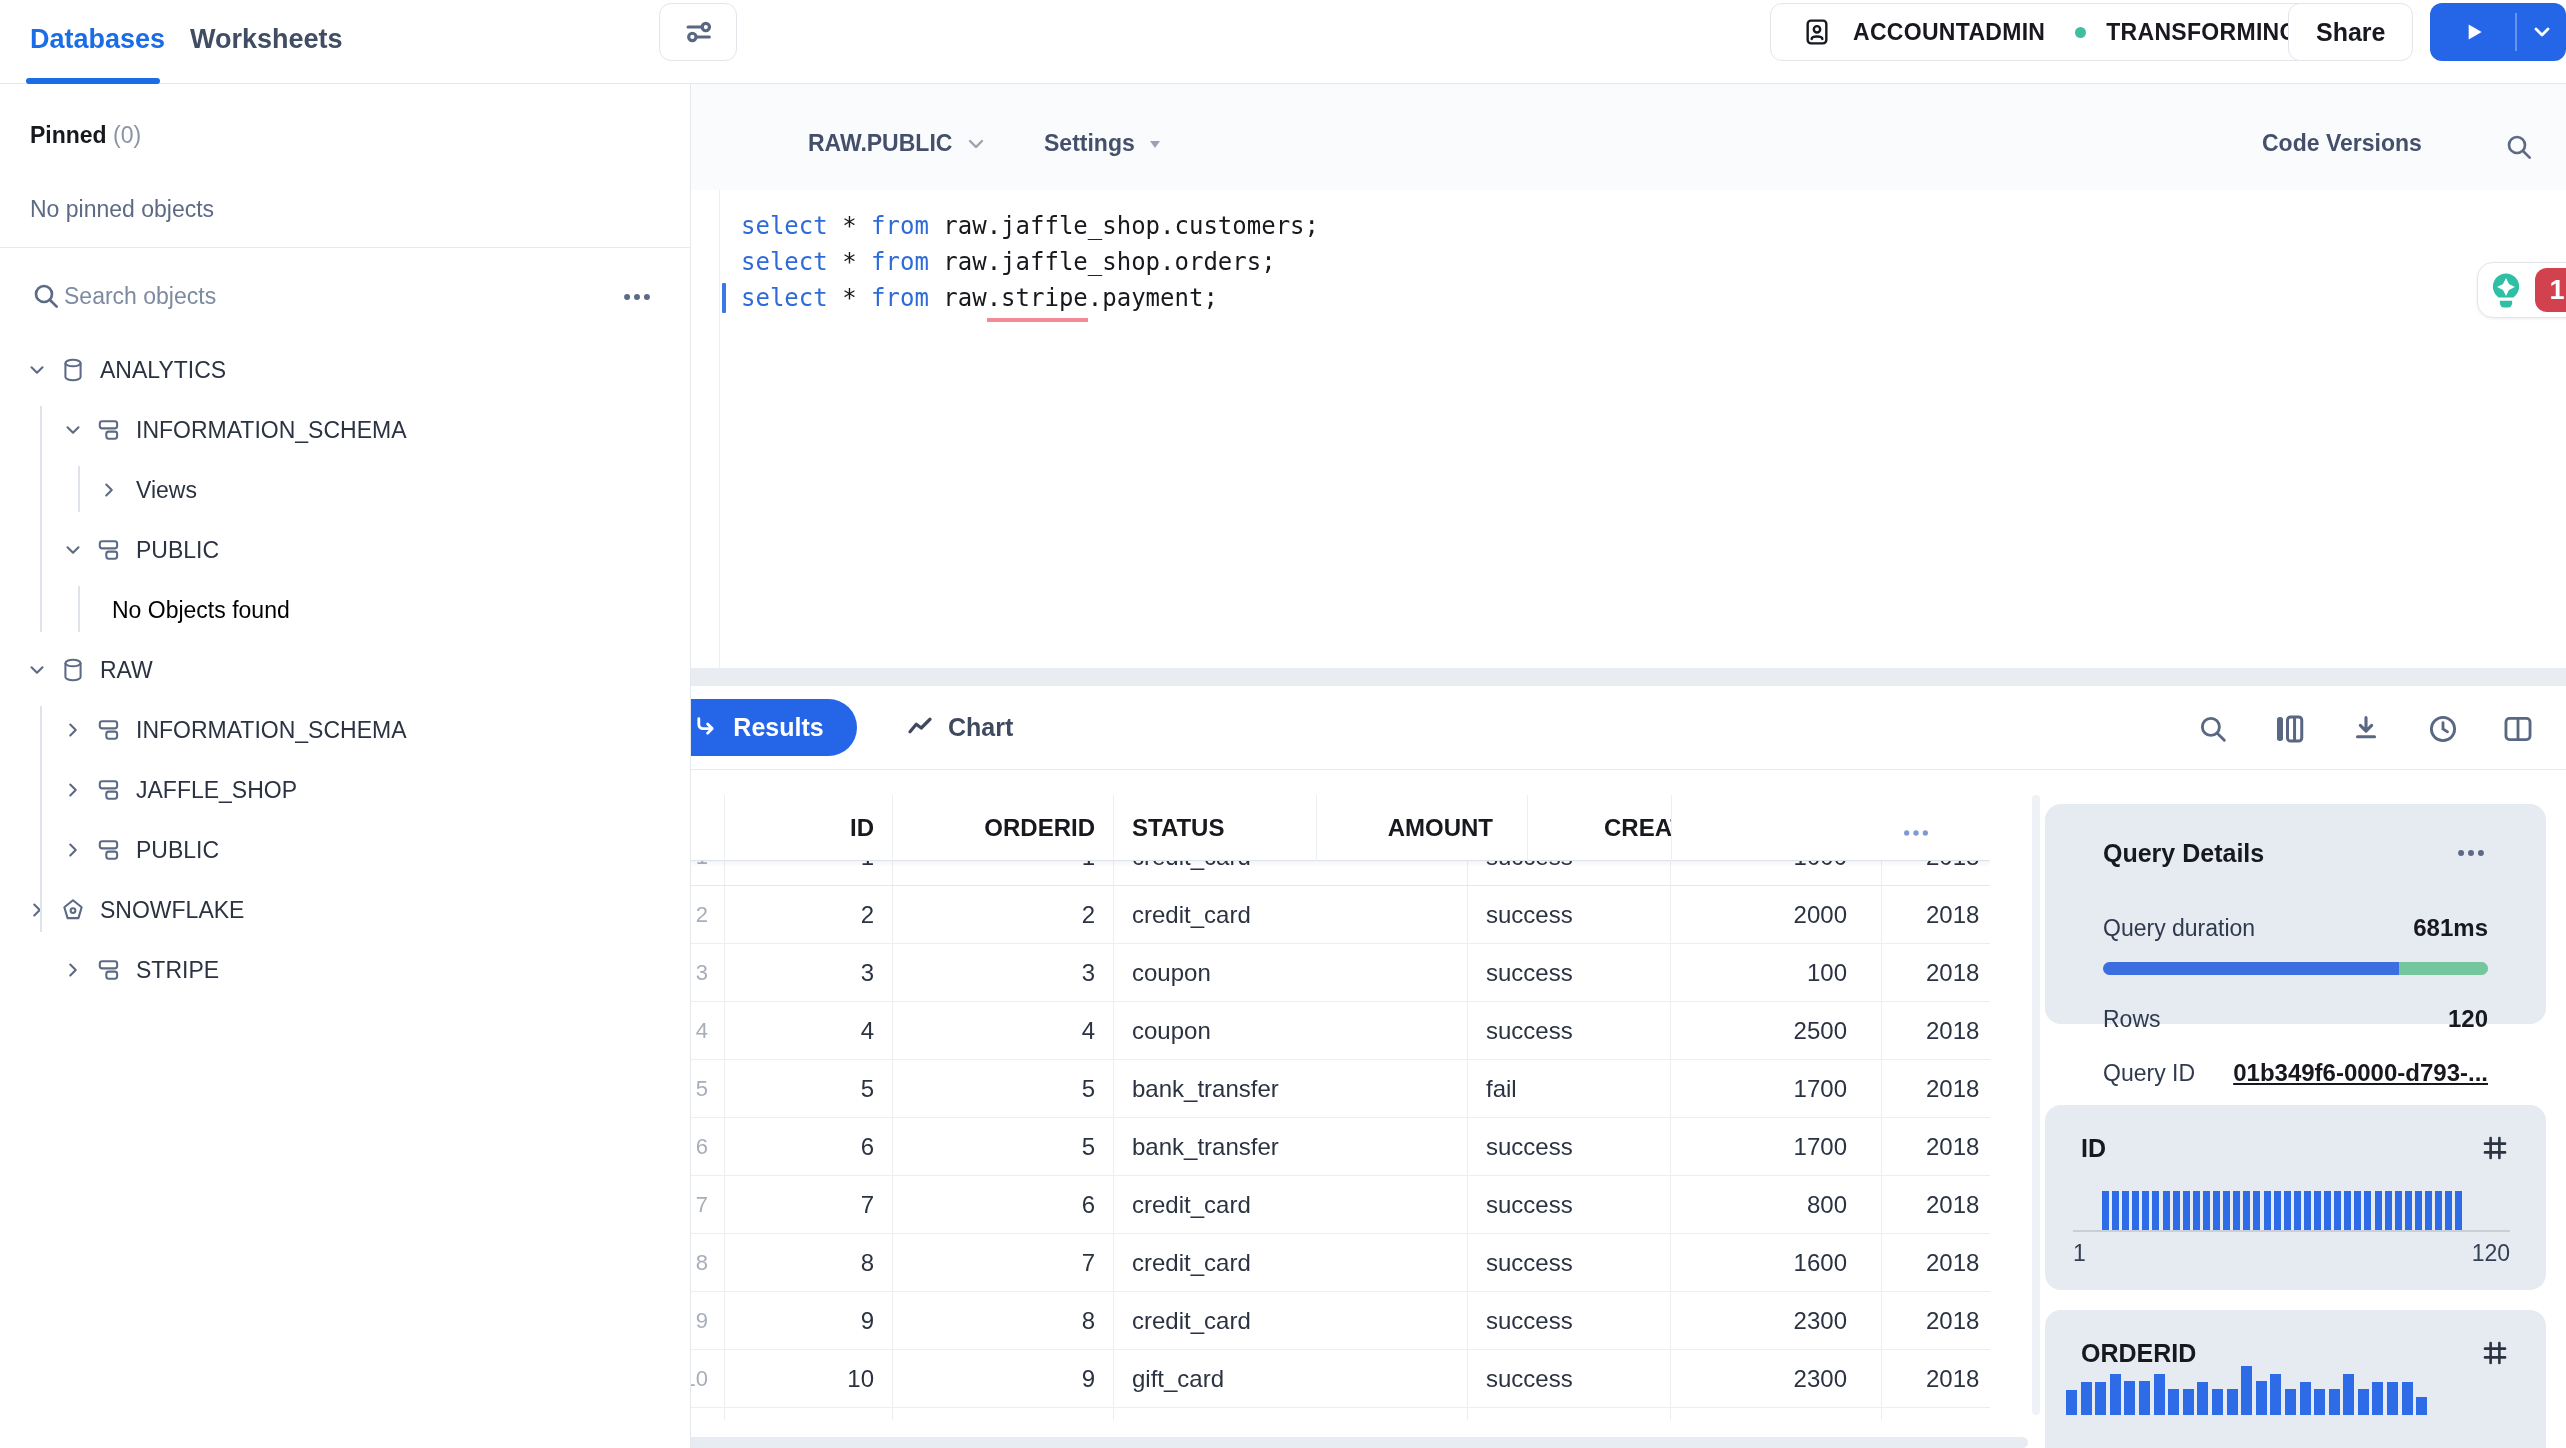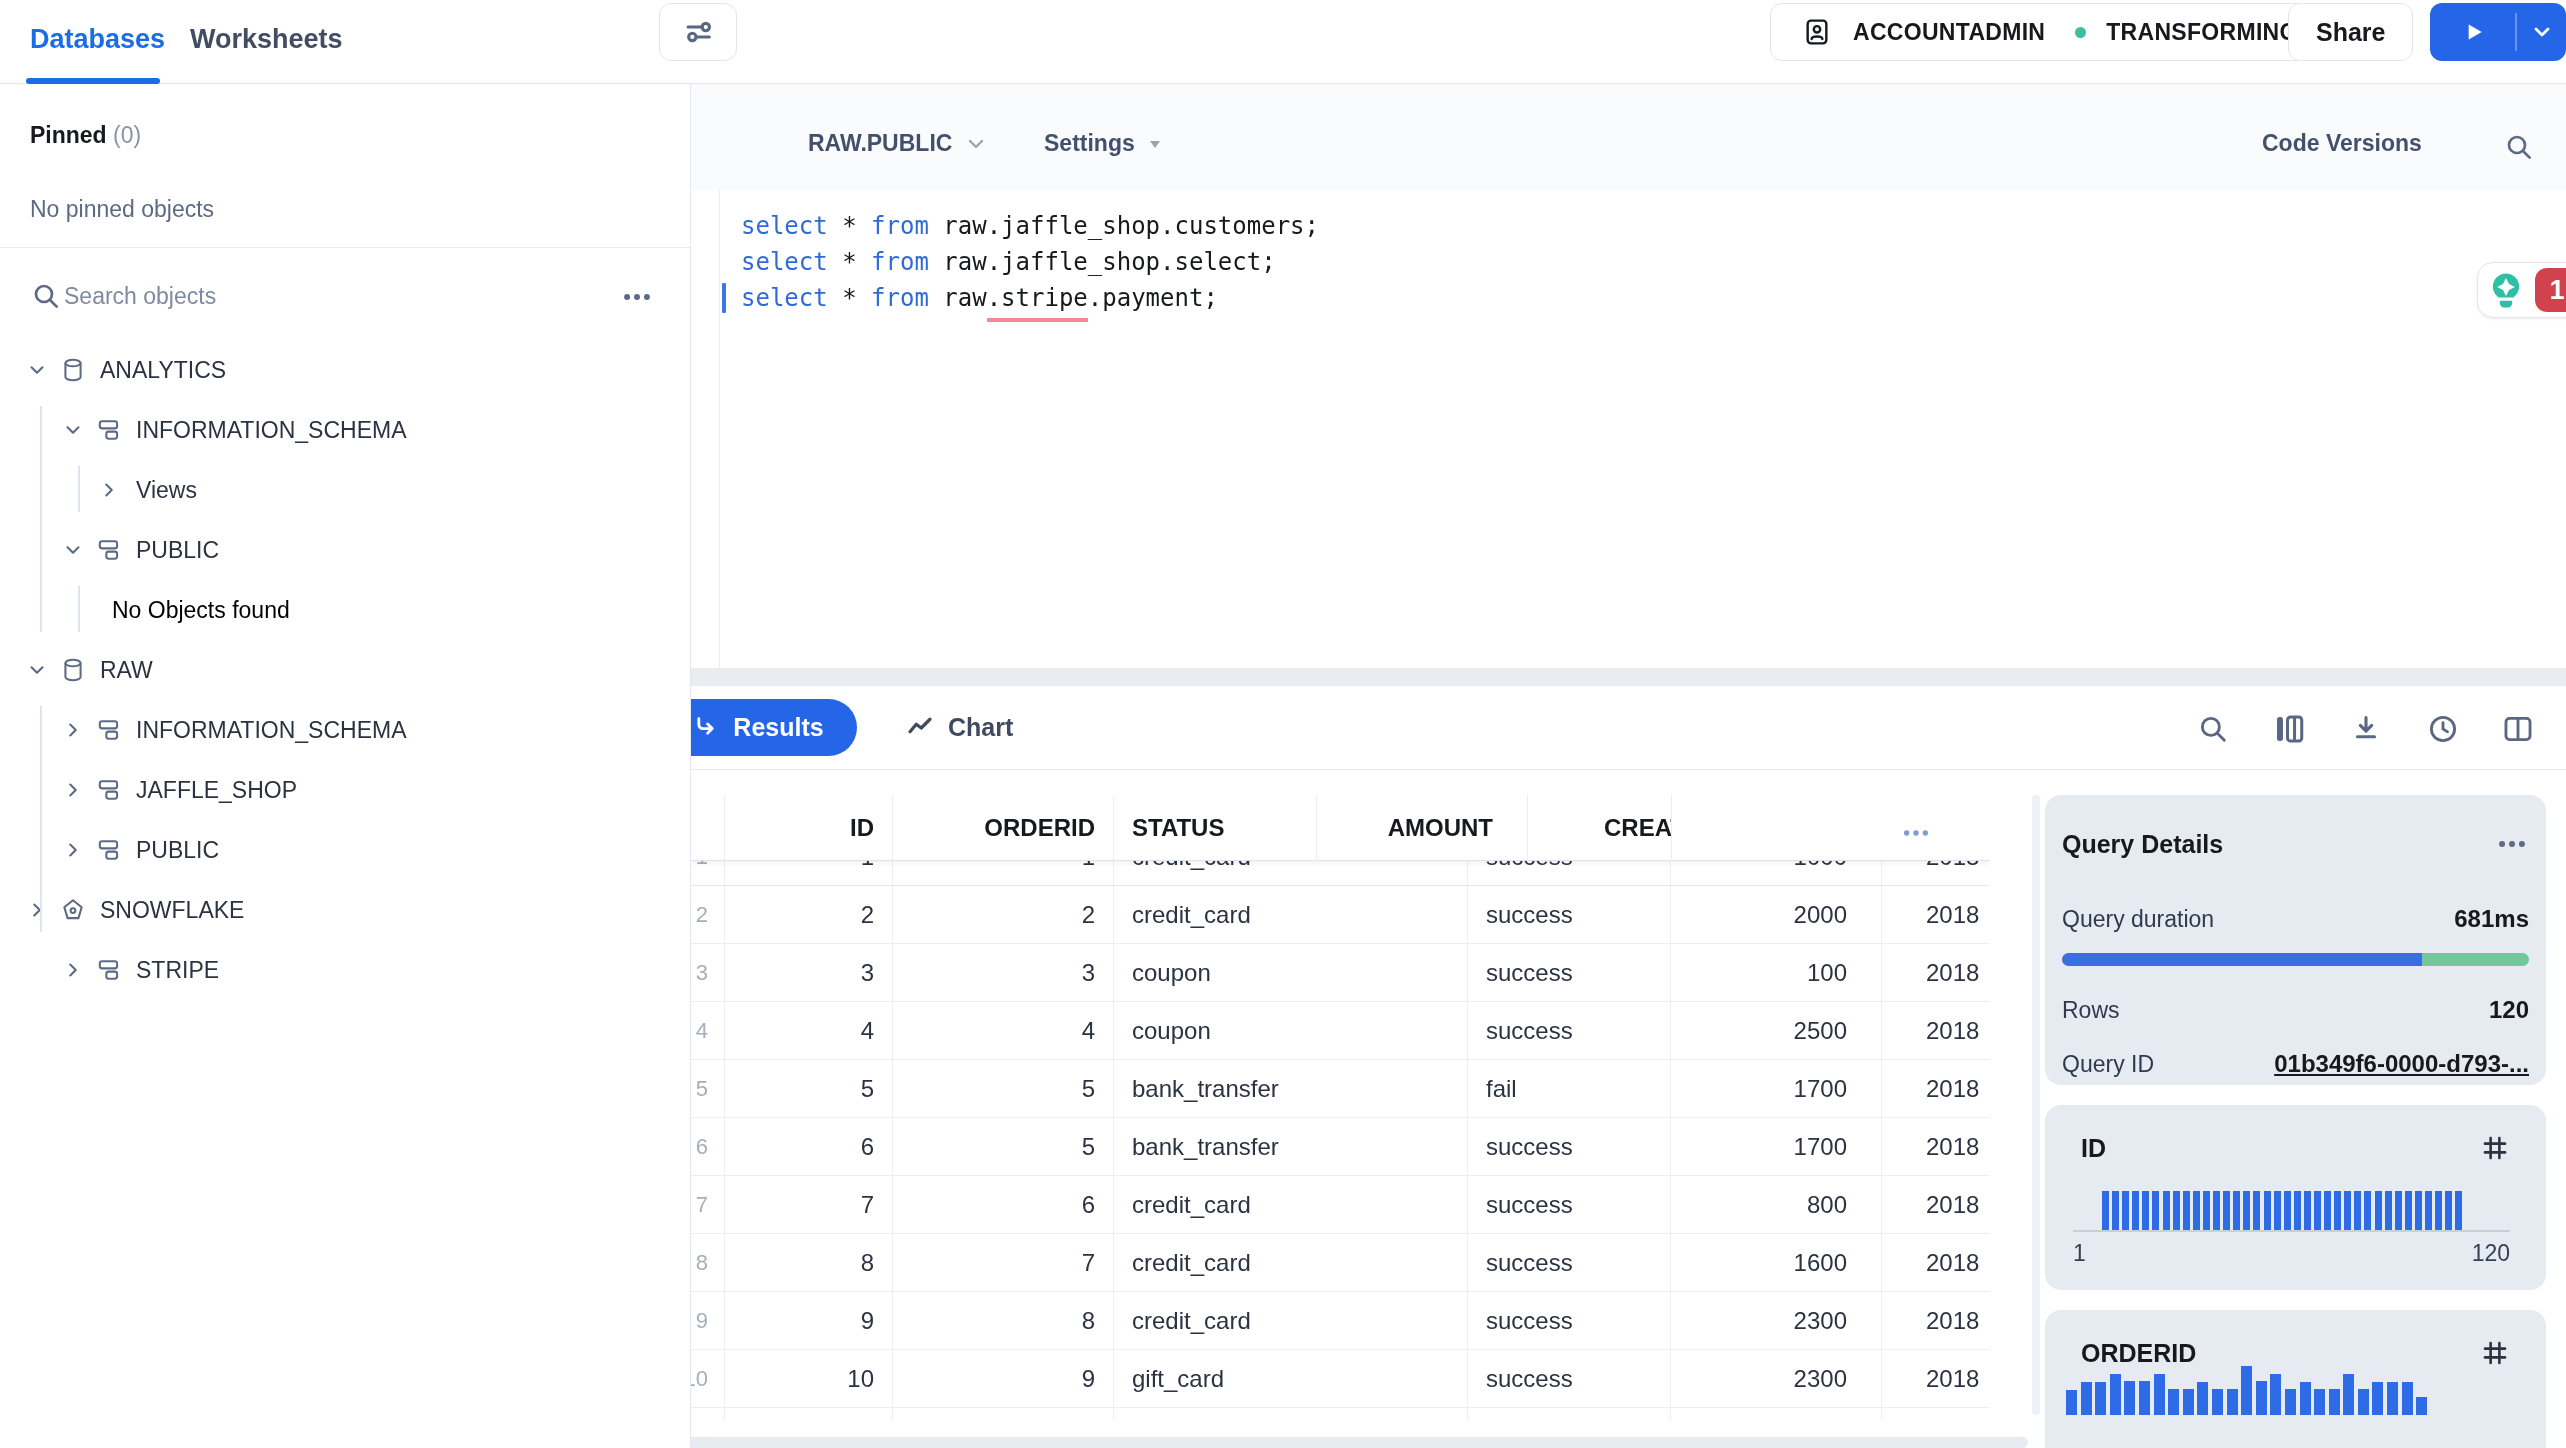--- a/index.html
+++ b/index.html
@@ -94,21 +94,21 @@
   .c5{width:211px;justify-content:flex-end;padding-right:34px}
   .c6{width:144px;padding-left:44px}
   .th.c0{color:#17191f}
   .th.c6{padding-left:76px}
   .col-menu{position:absolute;left:1252px;top:22px;z-index:3}
   .hscroll{position:absolute;left:11px;top:667px;width:1380px;height:11px;background:#e7ebf2;border-radius:6px}
   .vscroll{position:absolute;left:1395px;top:25px;width:8px;height:620px;background:#eef1f6;border-radius:4px}
 
   
   .card{position:absolute;left:1408px;width:501px;background:#e6eaf1;border-radius:16px}
-  .card-qd{top:25px;height:290px;padding:32px 17px}
+  .card-qd{top:34px;height:220px;padding:32px 58px}
   .card-id{top:335px;height:185px;padding:28px 36px}
   .card-oid{top:540px;height:200px;padding:28px 36px}
   .card-title-row{display:flex;justify-content:space-between;align-items:center}
   .card-title{font-size:25px;font-weight:600;color:#17191f}
   .qd-row{display:flex;justify-content:space-between;align-items:center;font-size:23px;color:#2f3a4e}
   .qd-val{font-size:24px;font-weight:600;color:#17191f}
   .qd-duration{margin-top:44px}
   .progress{margin-top:20px;height:13px;border-radius:7px;overflow:hidden;display:flex;background:#cdd4df}
   .prog-blue{background:#3b6fe0;height:100%}
   .prog-green{background:#74c69d;height:100%}
@@ -386,21 +386,21 @@
 
     <div class="code">
       <div class="gutter-border"></div>
       <div class="code-lines">
           <div class="code-line">
             <span class="gutter-num">1</span>
             <span class="code-text"><span class="seg-kw">select</span><span class="seg-plain"> * </span><span class="seg-kw">from</span><span class="seg-plain"> raw.jaffle_shop.customers;</span></span>
           </div>
           <div class="code-line">
             <span class="gutter-num">2</span>
-            <span class="code-text"><span class="seg-kw">select</span><span class="seg-plain"> * </span><span class="seg-kw">from</span><span class="seg-plain"> raw.jaffle_shop.select;</span></span>
+            <span class="code-text"><span class="seg-kw">select</span><span class="seg-plain"> * </span><span class="seg-kw">from</span><span class="seg-plain"> raw.jaffle_shop.orders;</span></span>
           </div>
           <div class="code-line">
             <span class="gutter-num">3</span>
             <span class="caret"></span>
             <span class="code-text"><span class="seg-kw">select</span><span class="seg-plain"> * </span><span class="seg-kw">from</span><span class="seg-plain"> raw</span><span class="seg-err">.stripe</span><span class="seg-plain">.payment;</span></span>
           </div>
         </div>
     </div>
 
     <div class="copilot-pill">

